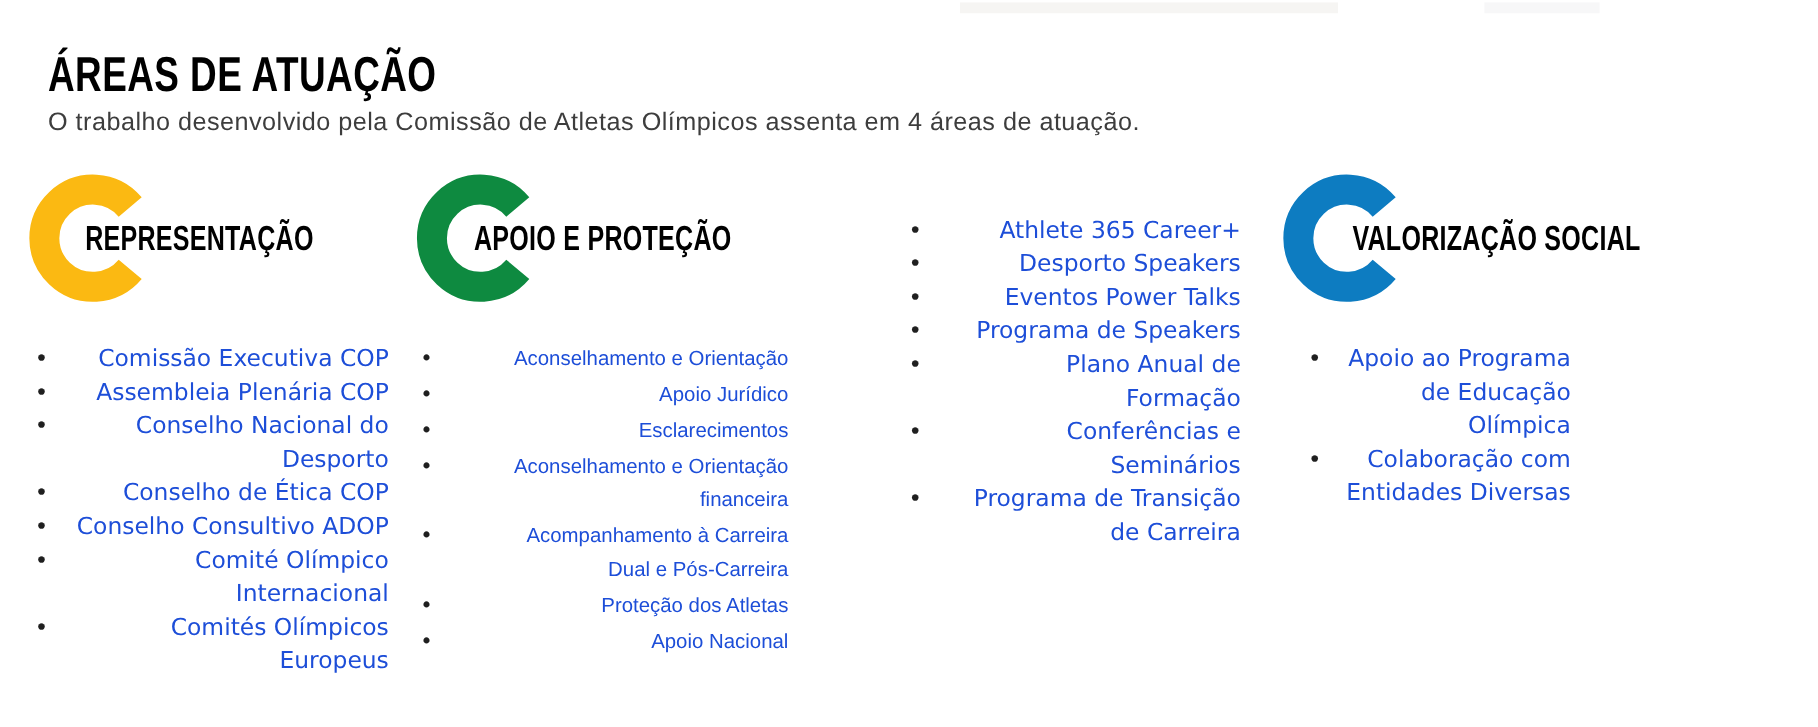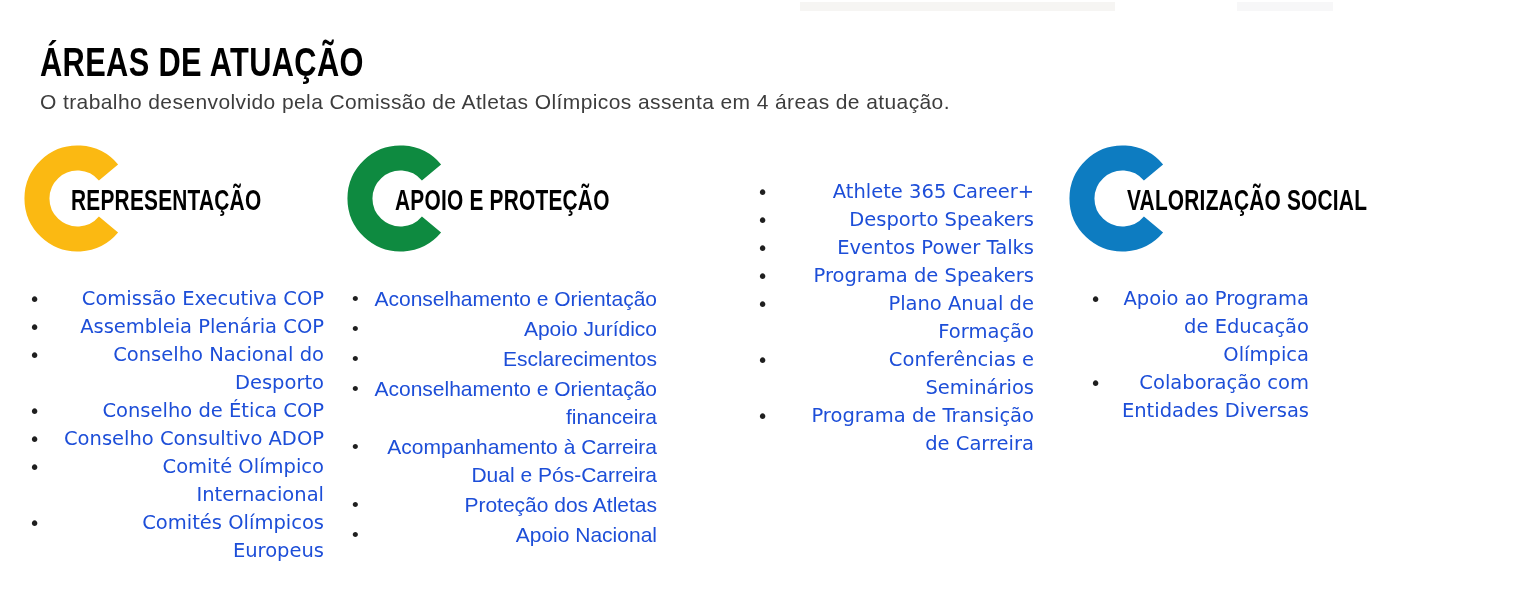--- a/index.html
+++ b/index.html
@@ -63,21 +63,21 @@
     white-space:pre-line;
     font-size:19.5px;line-height:28px;color:#1d4ed8;
   }
   .bullet-item::before{
     content:"\2022";
     position:absolute;left:0;top:0;
     font-size:19px;line-height:28px;color:#1f1f1f;
   }
   .col-2 .bullet-item{
     font-family:"Liberation Sans", sans-serif;
-    font-size:21px;margin-bottom:2px;
+    font-size:17px;margin-bottom:2px;
   }
 </style>
 </head>
 <body>
 
 <div class="slide">
 
   <div class="top-artifact a1"></div>
   <div class="top-artifact a2"></div>
 

